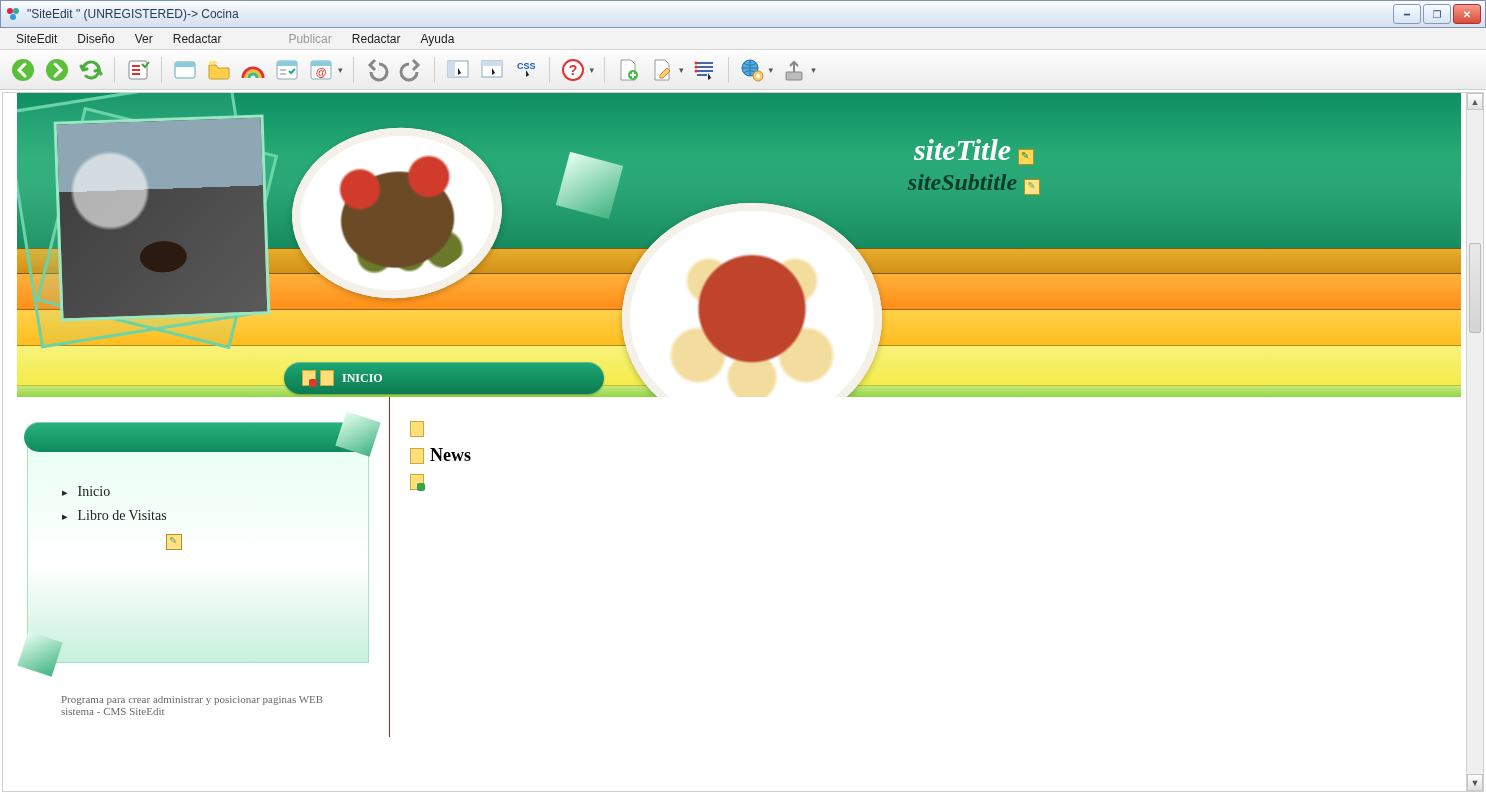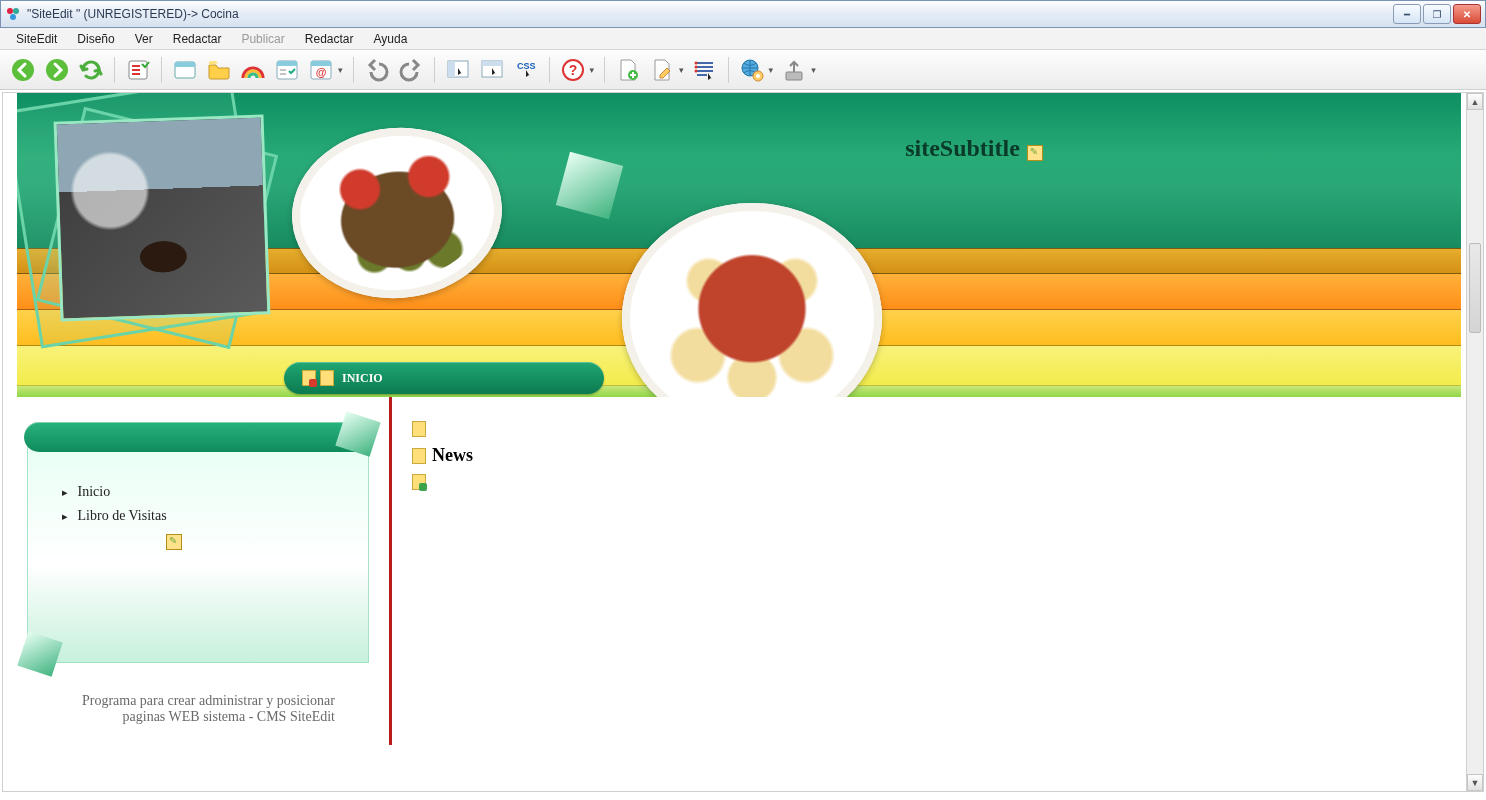--- a/index.html
+++ b/index.html
@@ -9,21 +9,21 @@
 .titlebar { height: 28px; background: linear-gradient(#fdfdff,#e6edf6 45%,#d6e1ef); border: 1px solid #7a93b3; display: flex; align-items: center; padding: 0 4px; position: relative; }
 .titlebar .app-icon { width: 16px; height: 16px; margin-right: 6px; display: inline-flex; align-items: center; justify-content: center; }
 .titlebar .title-text { color: #2b3c55; font-size: 12px; }
 .win-controls { position: absolute; right: 4px; top: 3px; display: flex; gap: 2px; }
 .win-btn { width: 28px; height: 20px; border: 1px solid #8a9bb5; border-radius: 3px; display: flex; align-items: center; justify-content: center; font-size: 10px; background: linear-gradient(#f7fbff,#d6e5f5); color: #3a506f; cursor: default; }
 .win-close { background: linear-gradient(#f59a8d,#d94b36); border-color: #a33; color: #fff; font-weight: bold; }
 
 
 .menubar { height: 22px; background: #f3f3f3; border-bottom: 1px solid #d6d6d6; display: flex; align-items: center; padding: 0 8px; gap: 4px; }
 .menubar .menu-item { padding: 2px 8px; color: #222; cursor: default; }
-.menubar .menu-item.disabled { color: #9a9a9a; }
+.menubar .menu-item.disabled { color: #9a9a9a; margin-left: 47px; }
 
 
 .toolbar { height: 40px; background: linear-gradient(#fdfdfd,#ececec); border-bottom: 1px solid #cfcfcf; display: flex; align-items: center; padding: 0 8px; gap: 4px; }
 .tb-btn { width: 30px; height: 30px; display: flex; align-items: center; justify-content: center; border-radius: 3px; cursor: default; }
 .tb-sep { width: 1px; height: 26px; background: #cfcfcf; margin: 0 4px; }
 .tb-drop { font-size: 9px; color: #555; margin-left: -2px; margin-right: 2px; }
 
 
 .canvas-wrap { position: relative; height: 700px; border: 1px solid #cfcfcf; margin: 2px; background: #fff; overflow: hidden; }
 .vscroll { position: absolute; right: 0; top: 0; bottom: 0; width: 17px; background: #efefef; border-left: 1px solid #d0d0d0; }
@@ -71,21 +71,21 @@
  radial-gradient(circle at 25% 70%, #f3dd9e 12%, transparent 14%),
  radial-gradient(circle at 75% 70%, #f3dd9e 12%, transparent 14%),
  radial-gradient(circle at 50% 82%, #f3dd9e 12%, transparent 14%),
  radial-gradient(circle at 50% 50%, #4a7a3a 6%, transparent 8%); }
 
 .gsquare { position:absolute; width:55px; height:55px; background: linear-gradient(135deg,#e7fff2,#42b481); transform: rotate(15deg); }
 .gsquare.g1 { left:545px; top:65px; }
 
 .site-title-row { position:absolute; left:510px; top:40px; right:40px; text-align:center; }
 .sitetitle { font-size: 30px; font-weight: bold; font-style: italic; color: #fff; display:inline; }
-.sitesubtitle { font-size: 24px; font-weight: bold; color: #0a3a2a; display:inline; }
+.sitesubtitle { font-size: 24px; font-weight: bold; font-style: italic; color: #0a3a2a; display:inline; }
 .edit-marker { display:inline-block; width:16px; height:16px; background:#ffd75a; border:1px solid #b58f1a; margin-left:4px; vertical-align:middle; position:relative; }
 .edit-marker::after{content:"✎"; font-size:10px; position:absolute; left:2px; top:0; color:#7a4; font-style:normal;}
 .edit-marker.g::after{color:#2a8a4a;}
 .edit-marker.o{background:#ffe28a;}
 
 
 .crumb-area { position:absolute; left:267px; top:269px; }
 .crumb { width:320px; height:32px; border-radius:16px; background: linear-gradient(#1fa772,#0b7a50); display:flex; align-items:center; padding-left:18px; color:#fff; font: bold 12px Tahoma; gap:4px; box-shadow: inset 0 1px 0 rgba(255,255,255,.3), 0 1px 2px rgba(0,0,0,.3); }
 .mini-icon { width:14px; height:16px; background:#ffdf7a; border:1px solid #caa83a; display:inline-block; position:relative; }
 .mini-icon.red::before{content:"";position:absolute;right:-2px;bottom:-2px;width:8px;height:8px;background:#d63a2a;border-radius:2px;}
@@ -96,23 +96,23 @@
 .sidebar-col { width: 372px; padding: 20px 20px 10px 10px; font-family: "Times New Roman", serif; }
 .sidebar-scroll { position:relative; border:1px solid #a3e2c5; background: linear-gradient(#e8fff4,#ffffff 55%,#c7f1dc); padding: 36px 20px 60px 34px; min-height: 220px; }
 .sidebar-scroll::before { content:""; position:absolute; left:-4px; right:-4px; top:-22px; height:30px; border-radius:15px; background: linear-gradient(#29b37d,#0f8a5c); box-shadow: inset 0 1px 0 rgba(255,255,255,.4); }
 .corner-sq { position:absolute; width:36px; height:36px; background: linear-gradient(135deg,#e7fff2,#42b481); transform: rotate(18deg); }
 .corner-sq.tr { right:-8px; top:-28px; }
 .corner-sq.bl { left:-6px; bottom:-10px; }
 .nav-list { list-style:none; }
 .nav-list li { padding: 4px 0; font-size: 14px; color:#222; cursor:default; }
 .nav-list li::before { content:"▸"; font-size:11px; margin-right:10px; color:#222; }
 .sidebar-marker { margin-left: 100px; margin-top:6px; }
-.tagline { text-align:right; color:#6a6a6a; font-size:14px; padding: 30px 34px 10px; font-family:"Times New Roman",serif; }
-
-.main-col { flex:1; border-left: 3px solid #b91c1c; padding: 16px 20px; font-family:"Times New Roman",serif; }
+.tagline { text-align:left; color:#6a6a6a; font-size:11px; padding: 30px 34px 10px; font-family:"Times New Roman",serif; }
+
+.main-col { flex:1; border-left: 1px solid #b91c1c; padding: 16px 20px; font-family:"Times New Roman",serif; }
 .main-col .row { display:flex; align-items:center; gap:6px; margin: 8px 0; }
 .main-col .news-h { font-size:18px; font-weight:bold; }
 
 
 svg.ic { width:24px; height:24px; }
 </style>
 </head>
 <body>
 
 <div class="titlebar">
@@ -307,20 +307,24 @@
       </div>
       <div class="plate plate1">
           <div class="food"></div>
         </div>
       <div class="gsquare g1"></div>
       <div class="plate plate2">
           <div class="food"></div>
         </div>
 
       <div class="site-title-row">
+        <div>
+          <span class="sitetitle">siteTitle</span>
+          <span class="edit-marker g"></span>
+        </div>
         <div style="margin-top:2px;">
           <span class="sitesubtitle">siteSubtitle</span>
           <span class="edit-marker o"></span>
         </div>
       </div>
 
       <div class="crumb-area">
         <div class="crumb">
           <span class="mini-icon red"></span>
           <span class="mini-icon"></span>

